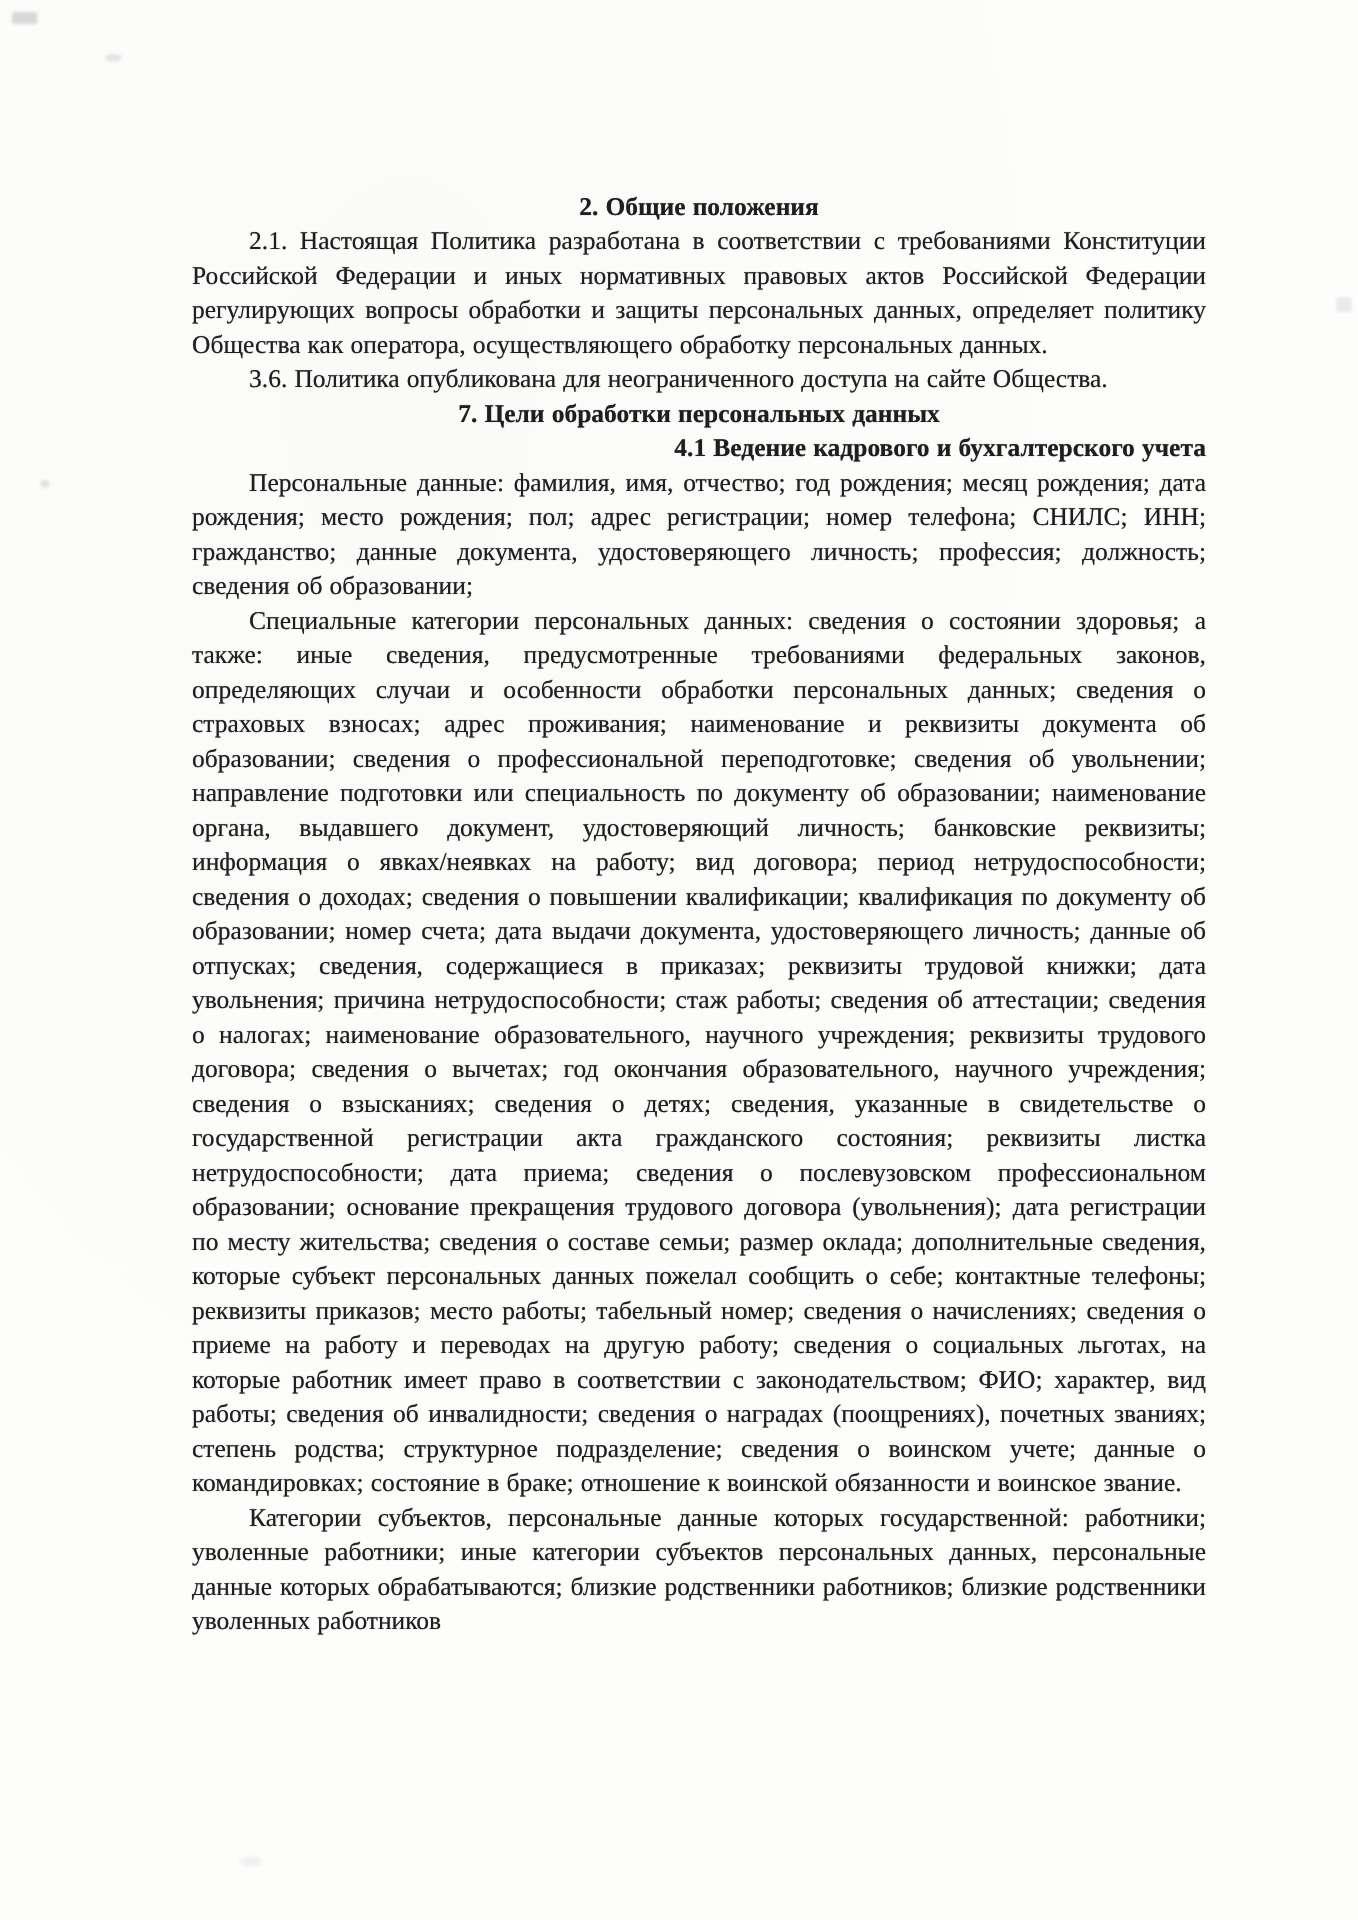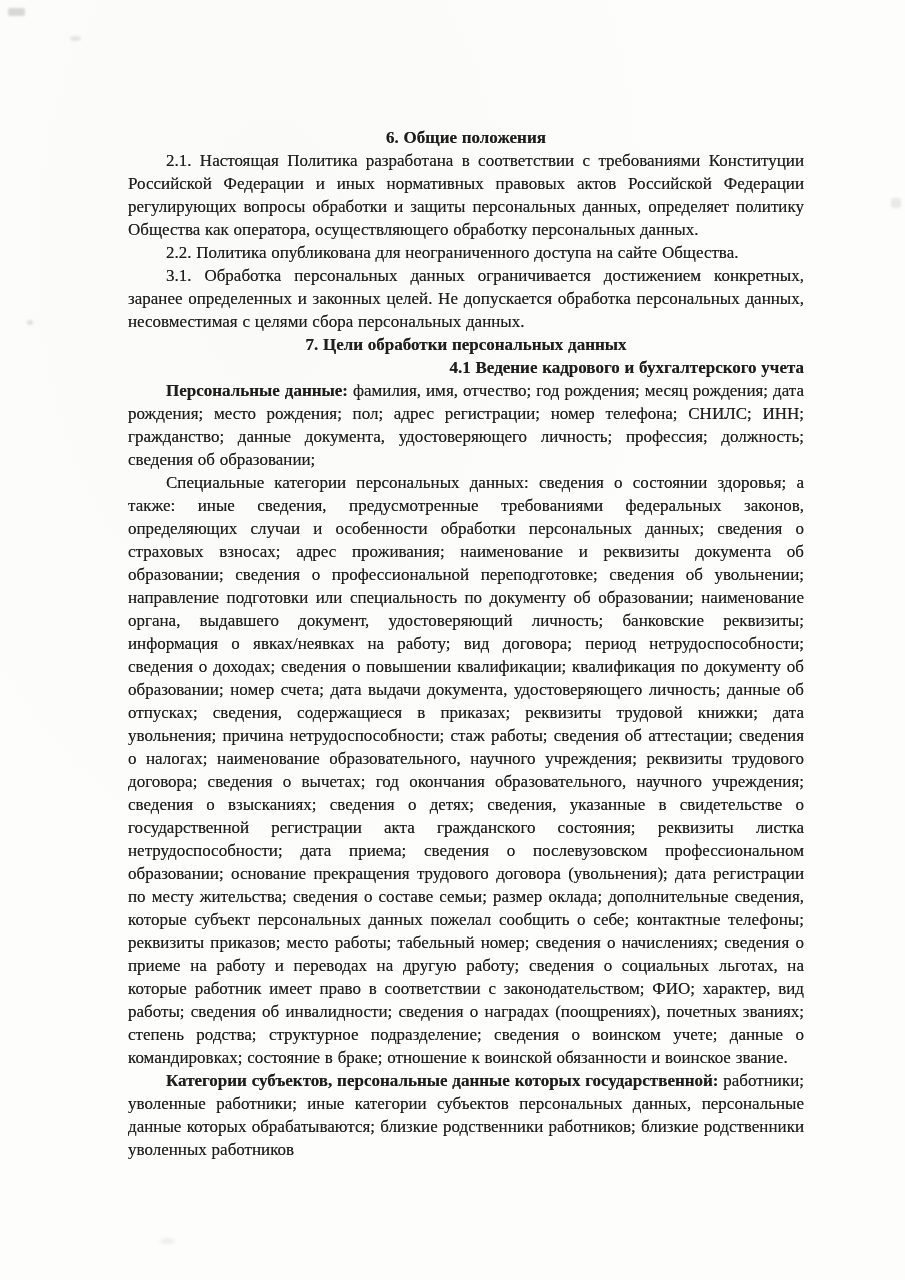--- a/index.html
+++ b/index.html
@@ -45,21 +45,21 @@
     text-align: center;
     text-indent: 0;
   }
   .sub-h {
     margin: 0;
     font-weight: bold;
     text-align: right;
     text-indent: 38px;
   }
   .lead {
-    font-weight: bold;
+    font-weight: normal;
   }
   
   .artifact {
     position: absolute;
     pointer-events: none;
   }
   .art-1 { left: 8px;   top: 8px;    width: 17px; height: 8px;  background: #d8d8d8; border-radius: 2px; filter: blur(1px); }
   .art-2 { left: 70px;  top: 36px;   width: 11px; height: 5px;  background: #e4e4e4; border-radius: 50%; filter: blur(1px); }
   .art-3 { left: 27px;  top: 320px;  width: 6px;  height: 5px;  background: #dedede; border-radius: 50%; filter: blur(1px); }
   .art-4 { left: 891px; top: 198px;  width: 10px; height: 10px; background: #eaeaea; border-radius: 2px; filter: blur(1px); }
@@ -71,30 +71,29 @@
 <div class="scan-page">
 
   <div class="artifact art-1"></div>
   <div class="artifact art-2"></div>
   <div class="artifact art-3"></div>
   <div class="artifact art-4"></div>
   <div class="artifact art-5"></div>
 
   <div class="content">
 
-    <h3 class="h-center">6. Общие положения</h3>
+    <h3 class="h-center">2. Общие положения</h3>
 
     <p>2.1. Настоящая Политика разработана в соответствии с требованиями Конституции Российской Федерации и иных нормативных правовых актов Российской Федерации регулирующих вопросы обработки и защиты персональных данных, определяет политику Общества как оператора, осуществляющего обработку персональных данных.</p>
 
-    <p>2.2. Политика опубликована для неограниченного доступа на сайте Общества.</p>
+    <p>3.6. Политика опубликована для неограниченного доступа на сайте Общества.</p>
 
 
 
 
-    <p>3.1. Обработка персональных данных ограничивается достижением конкретных, заранее определенных и законных целей. Не допускается обработка персональных данных, несовместимая с целями сбора персональных данных.</p>
 
     <h3 class="h-center">7. Цели обработки персональных данных</h3>
 
     <p class="sub-h">4.1 Ведение кадрового и бухгалтерского учета</p>
 
     <p><span class="lead">Персональные данные:</span><span> фамилия, имя, отчество; год рождения; месяц рождения; дата рождения; место рождения; пол; адрес регистрации; номер телефона; СНИЛС; ИНН; гражданство; данные документа, удостоверяющего личность; профессия; должность; сведения об образовании;</span></p>
 
     <p>Специальные категории персональных данных: сведения о состоянии здоровья; а также: иные сведения, предусмотренные требованиями федеральных законов, определяющих случаи и особенности обработки персональных данных; сведения о страховых взносах; адрес проживания; наименование и реквизиты документа об образовании; сведения о профессиональной переподготовке; сведения об увольнении; направление подготовки или специальность по документу об образовании; наименование органа, выдавшего документ, удостоверяющий личность; банковские реквизиты; информация о явках/неявках на работу; вид договора; период нетрудоспособности; сведения о доходах; сведения о повышении квалификации; квалификация по документу об образовании; номер счета; дата выдачи документа, удостоверяющего личность; данные об отпусках; сведения, содержащиеся в приказах; реквизиты трудовой книжки; дата увольнения; причина нетрудоспособности; стаж работы; сведения об аттестации; сведения о налогах; наименование образовательного, научного учреждения; реквизиты трудового договора; сведения о вычетах; год окончания образовательного, научного учреждения; сведения о взысканиях; сведения о детях; сведения, указанные в свидетельстве о государственной регистрации акта гражданского состояния; реквизиты листка нетрудоспособности; дата приема; сведения о послевузовском профессиональном образовании; основание прекращения трудового договора (увольнения); дата регистрации по месту жительства; сведения о составе семьи; размер оклада; дополнительные сведения, которые субъект персональных данных пожелал сообщить о себе; контактные телефоны; реквизиты приказов; место работы; табельный номер; сведения о начислениях; сведения о приеме на работу и переводах на другую работу; сведения о социальных льготах, на которые работник имеет право в соответствии с законодательством; ФИО; характер, вид работы; сведения об инвалидности; сведения о наградах (поощрениях), почетных званиях; степень родства; структурное подразделение; сведения о воинском учете; данные о командировках; состояние в браке; отношение к воинской обязанности и воинское звание.</p>
 
     <p><span class="lead">Категории субъектов, персональные данные которых государственной:</span><span> работники; уволенные работники; иные категории субъектов персональных данных, персональные данные которых обрабатываются; близкие родственники работников; близкие родственники уволенных работников</span></p>

